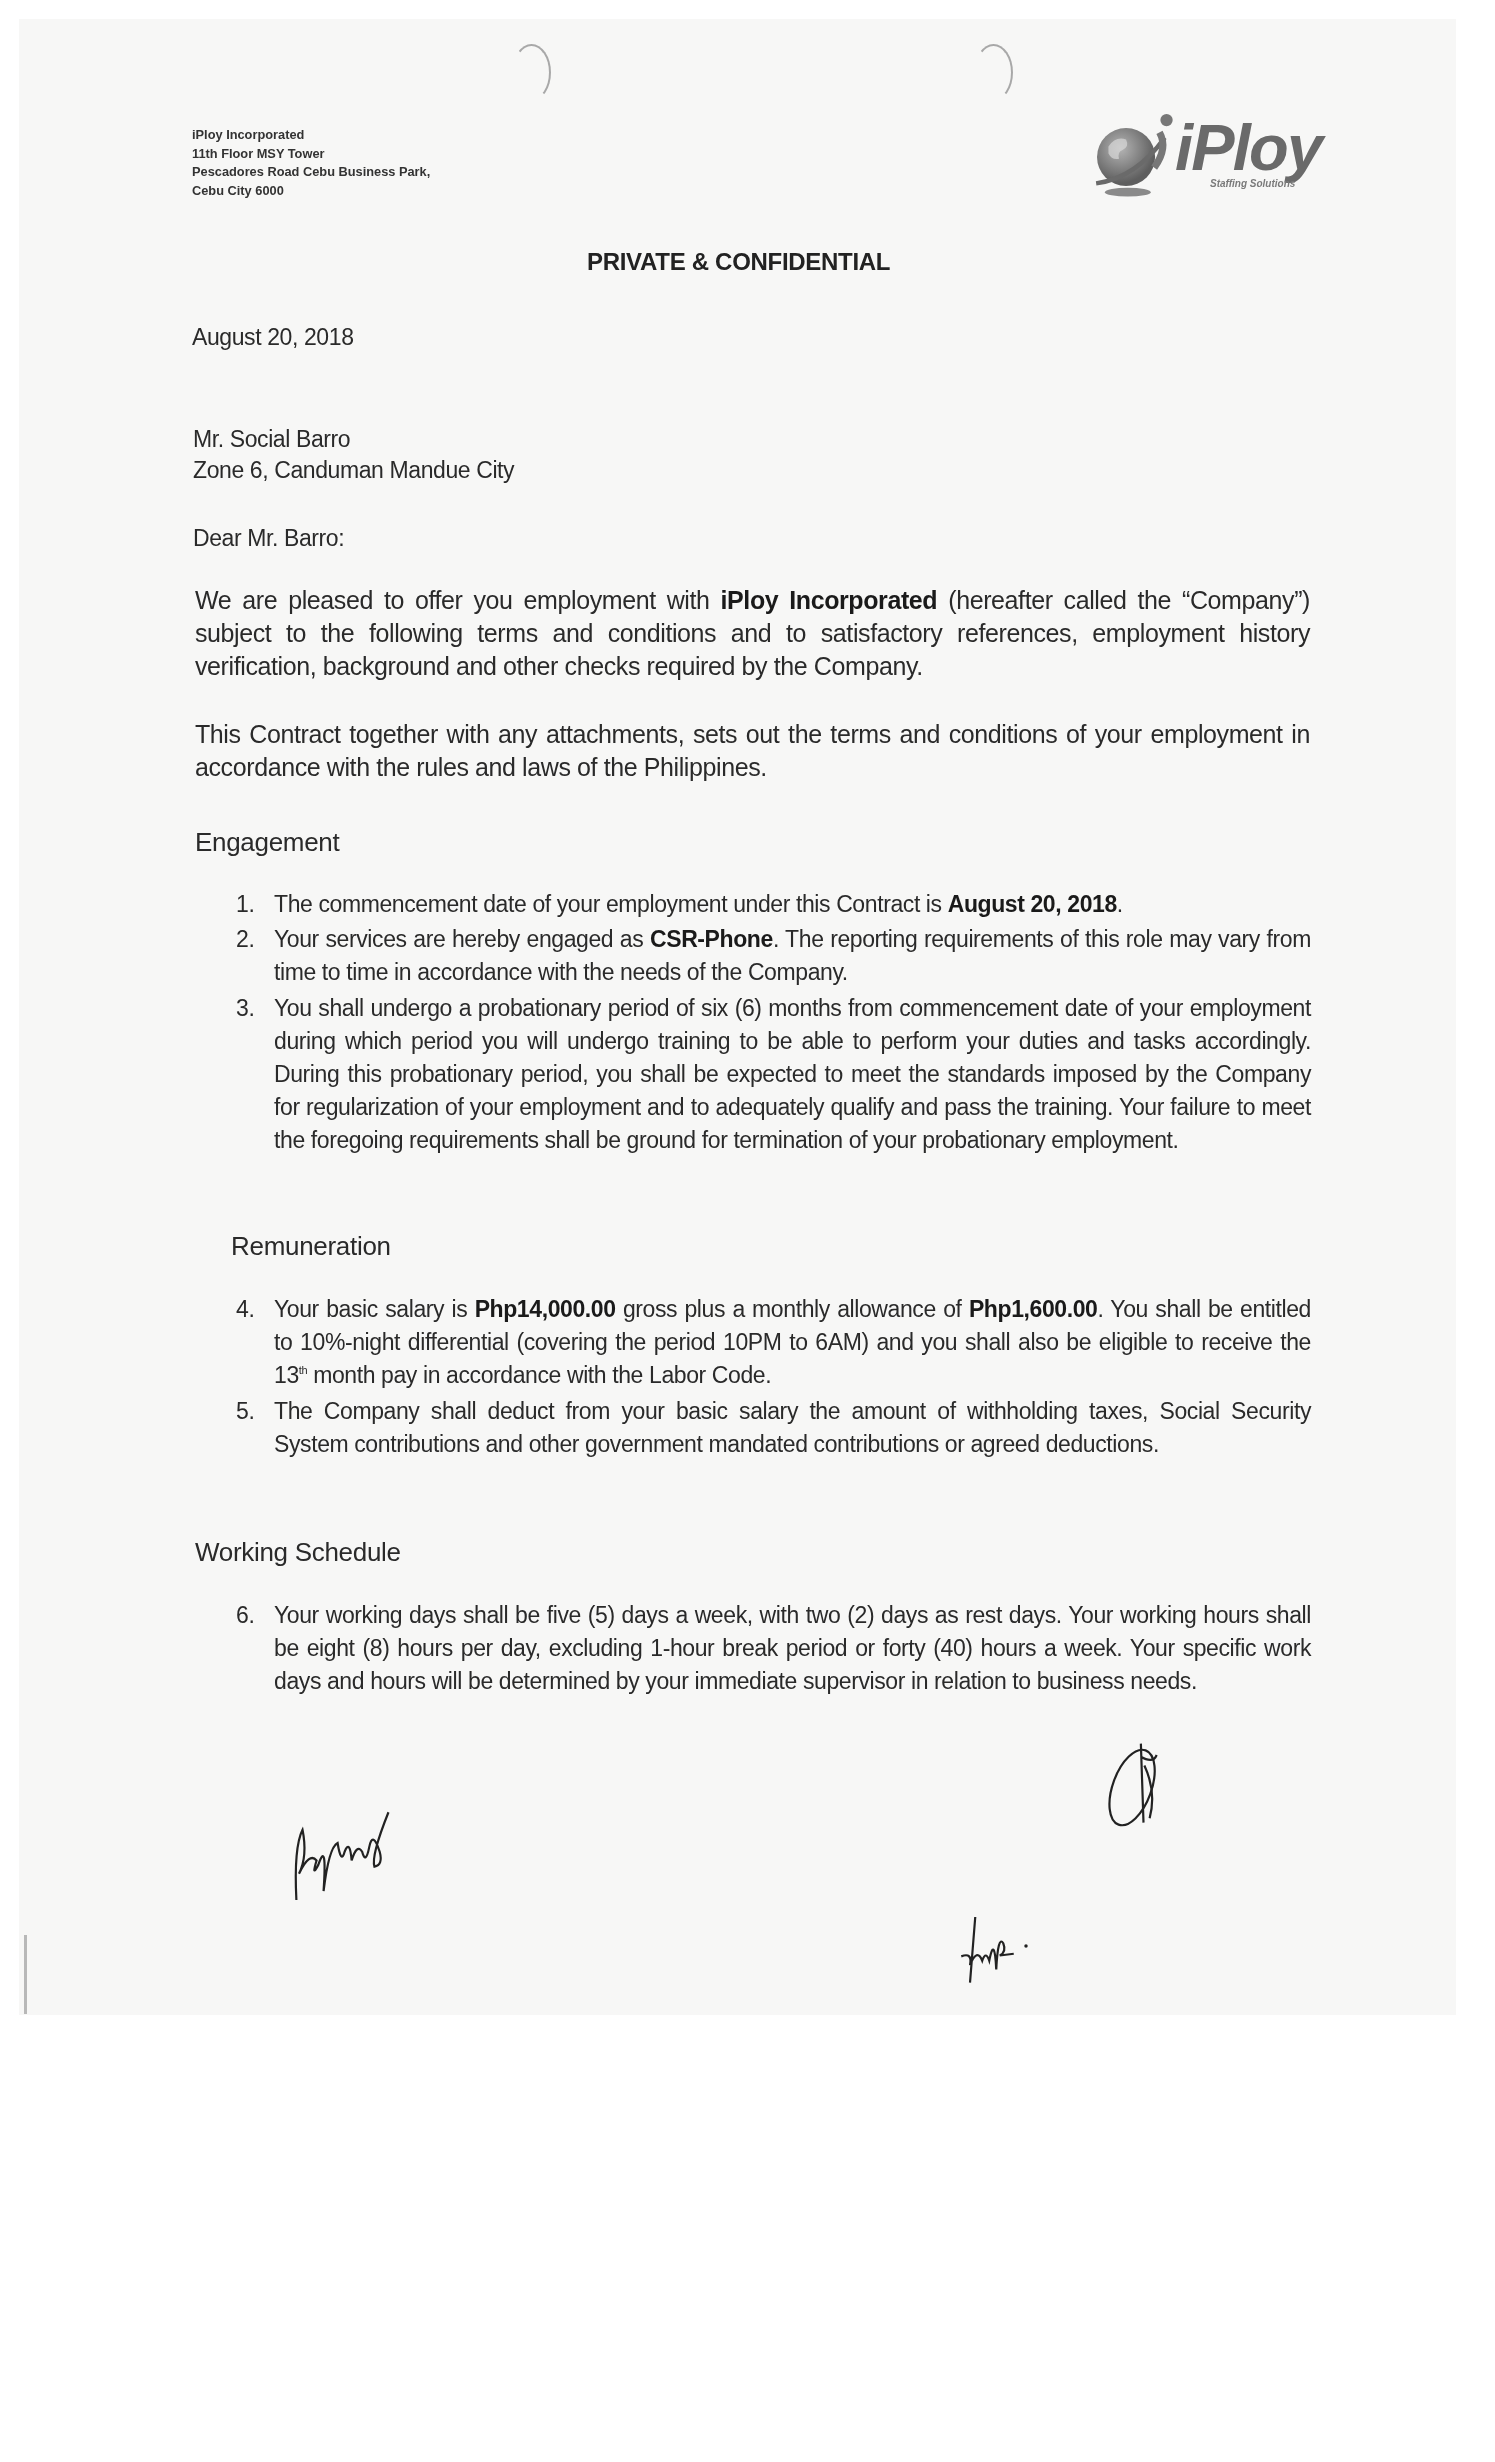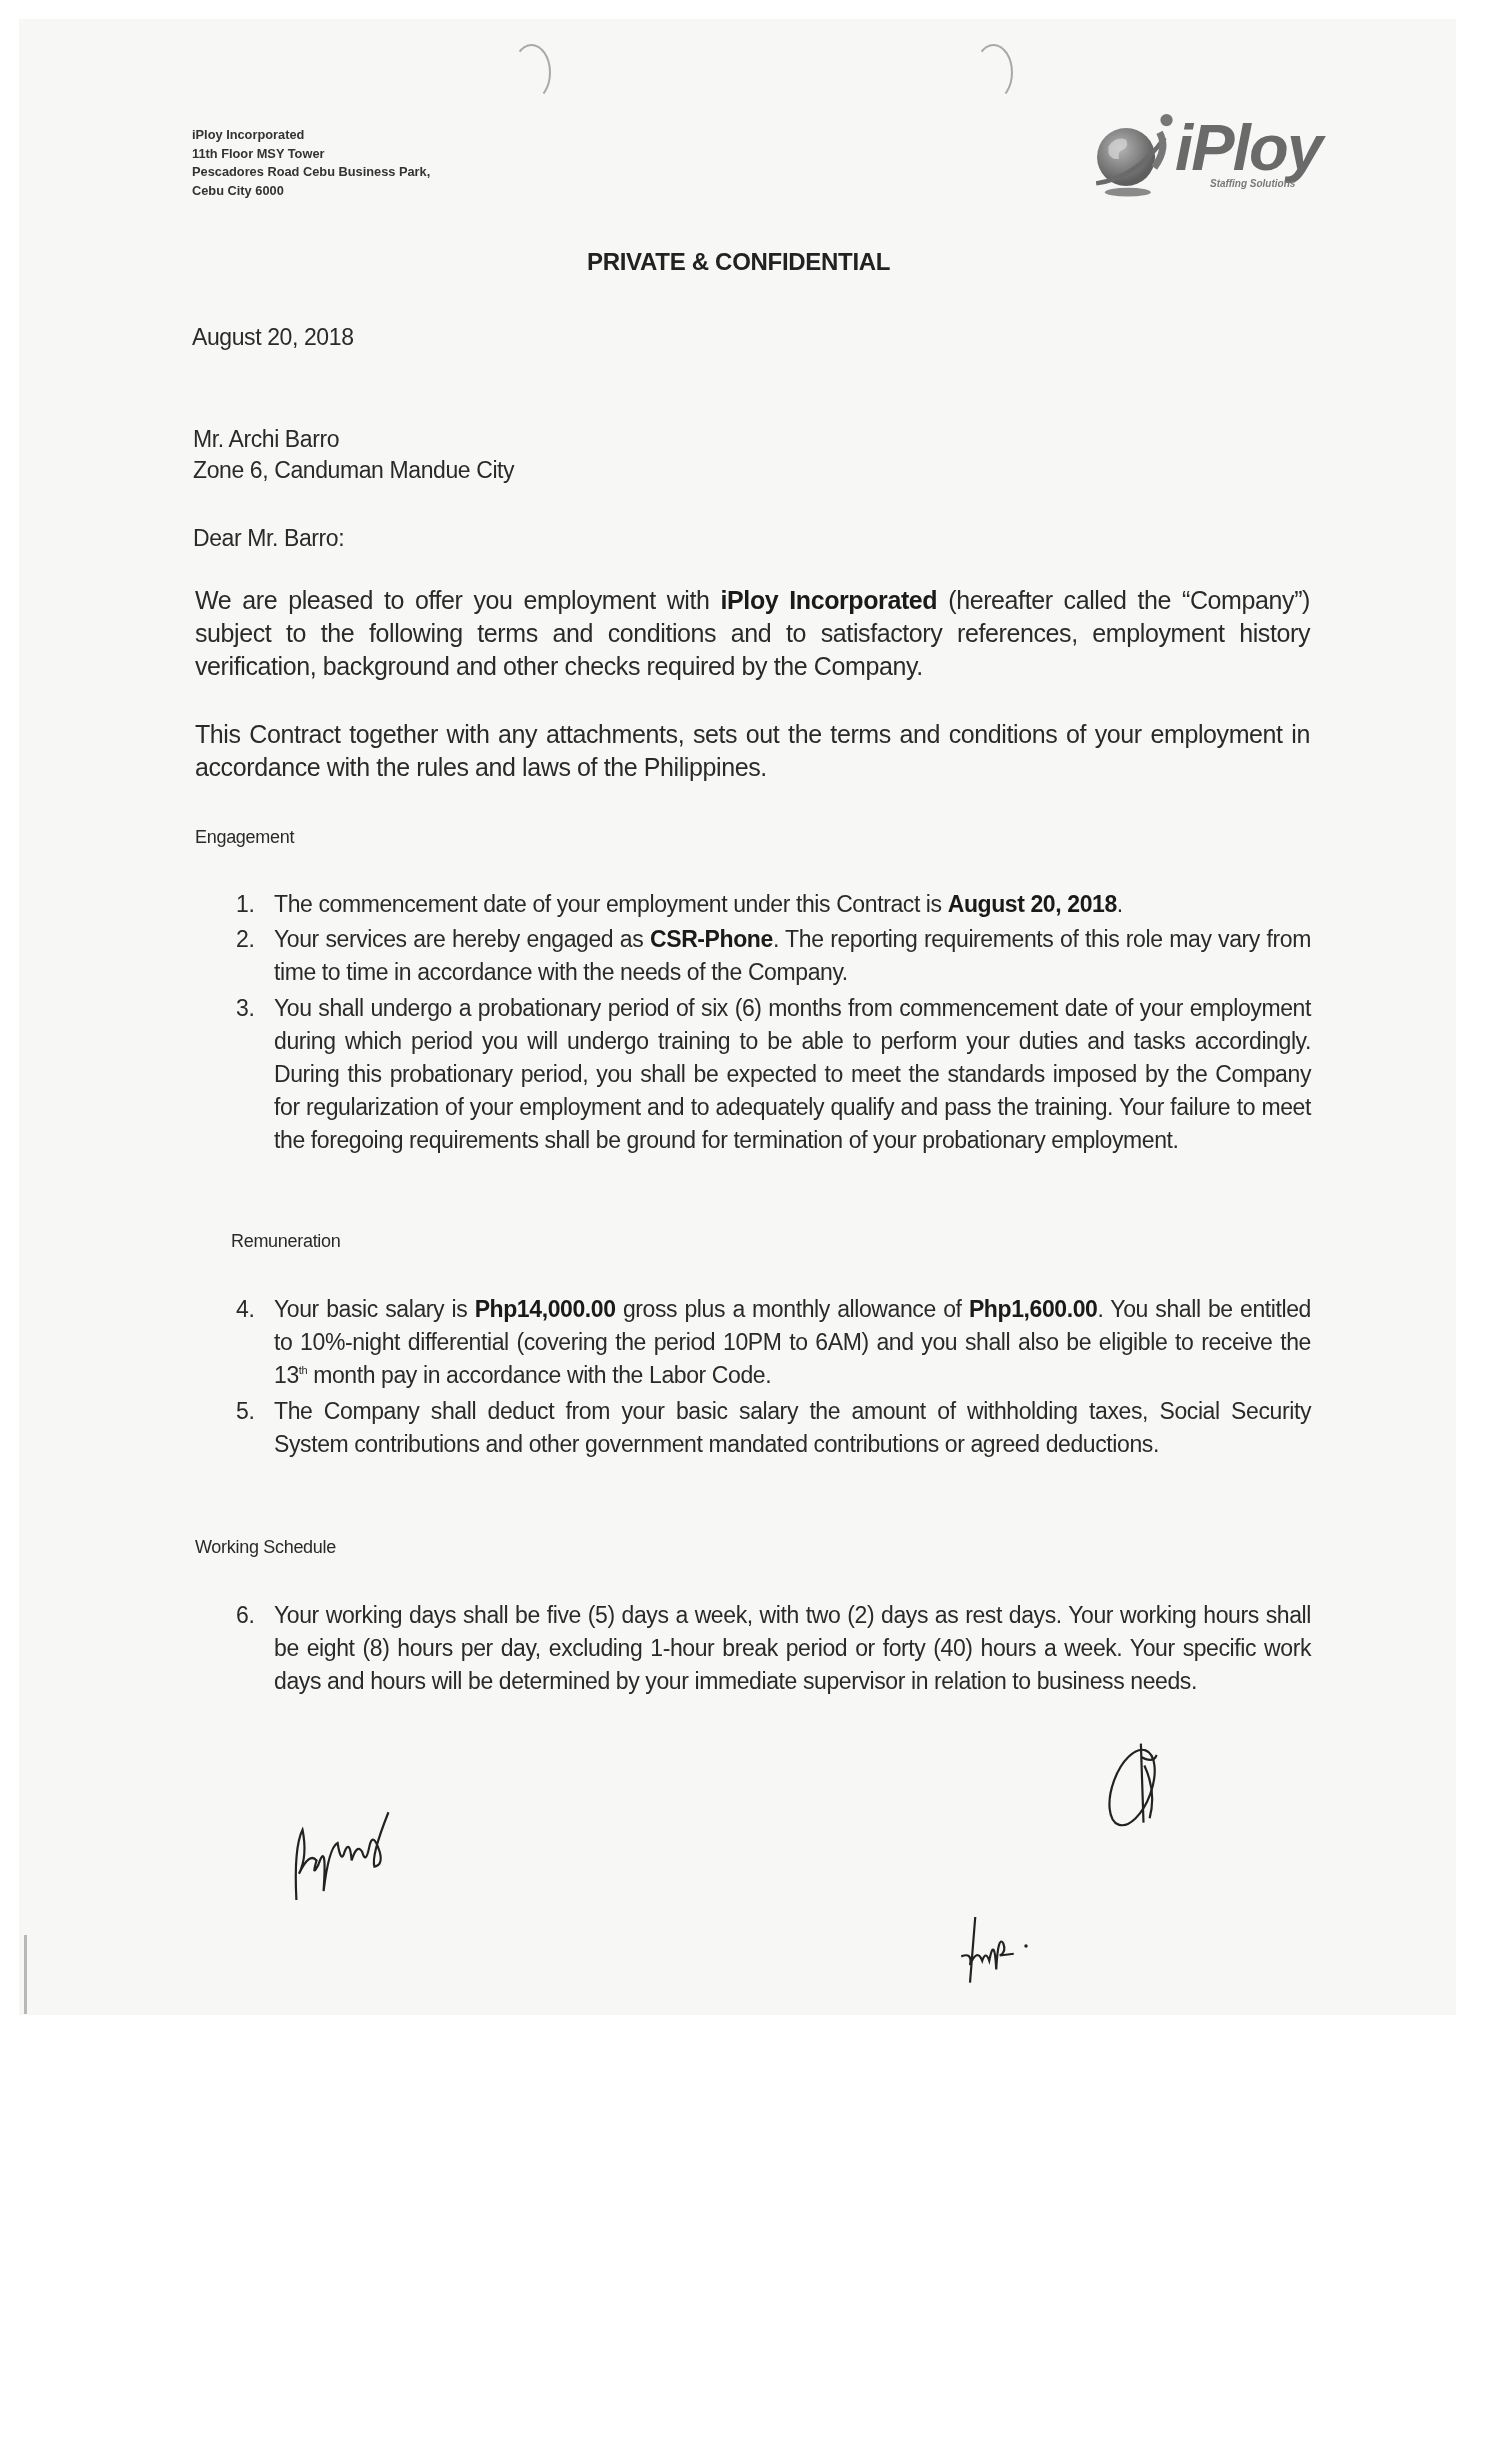--- a/index.html
+++ b/index.html
@@ -16,21 +16,21 @@
   }
   .punch { position:absolute; top:44px; width:35px; height:53px; border:2.6px solid #a8a8a8; border-color:#a8a8a8 #a8a8a8 transparent transparent; border-radius:50%; }
   .sender { position:absolute; left:192px; top:126px; font-size:12.8px; line-height:18.5px; font-weight:bold; color:#333; }
   .sender div { white-space:nowrap; }
   .logo { position:absolute; left:1089px; top:113px; width:229px; height:88px; }
   .logo-text { position:absolute; left:86px; top:-3.5px; font-size:65px; font-weight:bold; font-style:italic; color:#6a6a6a; letter-spacing:-1.8px; }
   .logo-tag { position:absolute; left:121px; top:65px; font-size:10px; font-weight:bold; font-style:italic; color:#7a7a7a; }
   .conf { position:absolute; left:587px; top:248px; font-size:24px; font-weight:bold; color:#222; letter-spacing:-0.3px; }
   .line { position:absolute; font-size:23px; white-space:nowrap; color:#2a2a2a; letter-spacing:-0.4px; }
   .para { position:absolute; left:195px; width:1115px; font-size:25px; line-height:33px; text-align:justify; letter-spacing:-0.4px; }
-  .heading { position:absolute; left:195px; font-size:18px; letter-spacing:-0.3px; }
+  .heading { position:absolute; left:195px; font-size:26px; letter-spacing:-0.3px; }
   .item { position:absolute; left:236px; width:1075px; font-size:23px; line-height:33px; letter-spacing:-0.4px; }
   .item .num { position:absolute; left:0; top:0; }
   .item .txt { margin-left:38px; text-align:justify; display:block; }
   b { font-weight:bold; color:#1a1a1a; }
   sup { font-size:11px; line-height:0; }
   .sig { position:absolute; }
   .sig svg { overflow:visible; }
 </style>
 </head>
 <body>
@@ -62,21 +62,21 @@
     <path d="M80 22 q10 18 -6 40" stroke="#777" stroke-width="8" fill="none"></path>
     <circle cx="88" cy="8" r="7" fill="#777"></circle>
   </svg>
   <div class="logo-text">iPloy</div>
   <div class="logo-tag">Staffing Solutions</div>
 </div>
 
 <div class="conf">PRIVATE &amp; CONFIDENTIAL</div>
 
 <div class="line" style="left:192px;top:324px;">August 20, 2018</div>
-<div class="line" style="left:193px;top:426px;">Mr. Archi Barro</div>
+<div class="line" style="left:193px;top:426px;">Mr. Social Barro</div>
 <div class="line" style="left:193px;top:457px;">Zone 6, Canduman Mandue City</div>
 <div class="line" style="left:193px;top:525px;">Dear Mr. Barro:</div>
 
 <div class="para" style="top:584px;"><span>We are pleased to offer you employment with </span><b>iPloy Incorporated</b><span> (hereafter called the “Company”) subject to the following terms and conditions and to satisfactory references, employment history verification, background and other checks required by the Company.</span></div>
 
 <div class="para" style="top:718px;">This Contract together with any attachments, sets out the terms and conditions of your employment in accordance with the rules and laws of the Philippines.</div>
 
 <div class="heading" style="top:827px;">Engagement</div>
 
 <div class="item" style="top:888px;">

